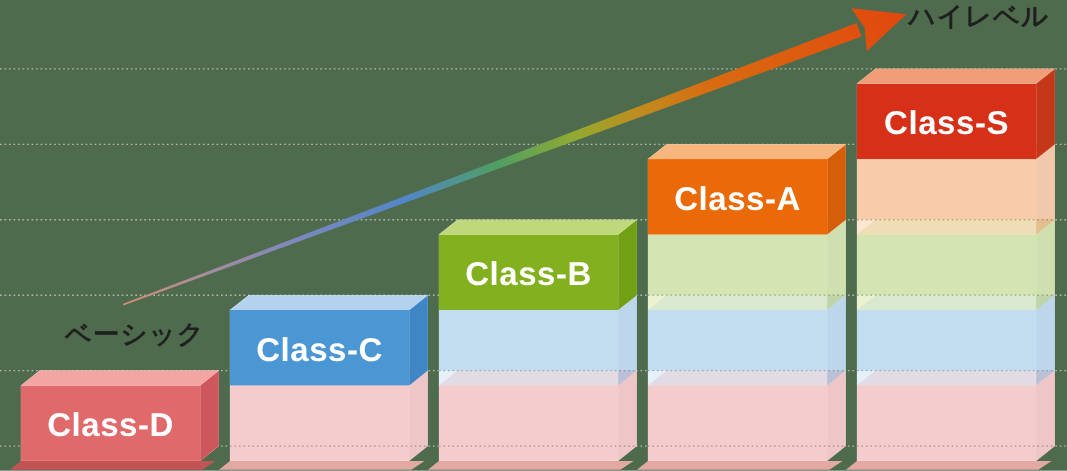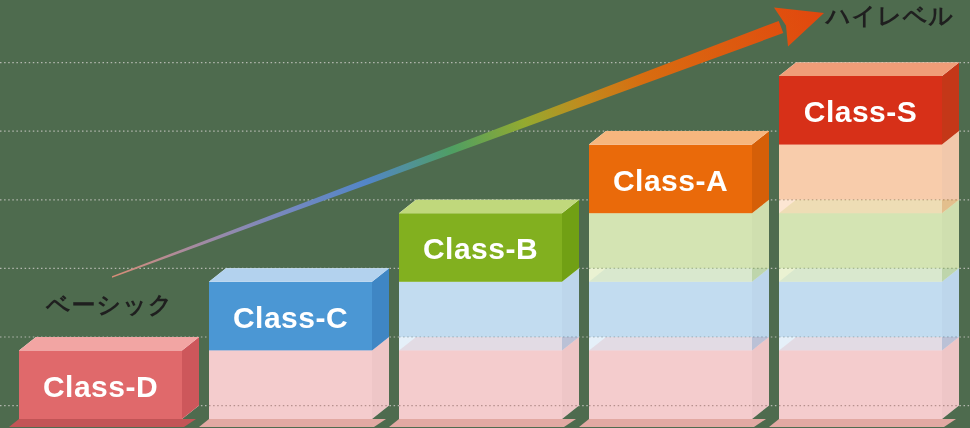--- a/index.html
+++ b/index.html
@@ -1,20 +1,20 @@
 <!DOCTYPE html>
 <html><head>
 <meta charset="utf-8">
 <style>
   html,body{margin:0;padding:0;}
   body{font-family:"Liberation Sans","DejaVu Sans",sans-serif;}
   #chart{position:relative;width:970px;height:428px;overflow:hidden;}
   #chart svg{position:absolute;left:0;top:0;}
   .annotation{position:absolute;font-weight:bold;font-size:24px;line-height:1.15;white-space:nowrap;letter-spacing:1px;}
-  #annotation-start{left:46px;top:291px;}
+  #annotation-start{left:59px;top:291px;}
   #annotation-end{left:826px;top:2px;}
   text{font-family:"Liberation Sans","DejaVu Sans",sans-serif;}
 </style>
 </head>
 <body>
 
 <div id="chart" style="background: rgb(78, 107, 78);">
   <svg id="chart-svg" width="970" height="428" viewBox="0 0 970 428">
       <defs>
         <linearGradient id="ag" gradientUnits="userSpaceOnUse" x1="112" y1="277" x2="823" y2="14">

